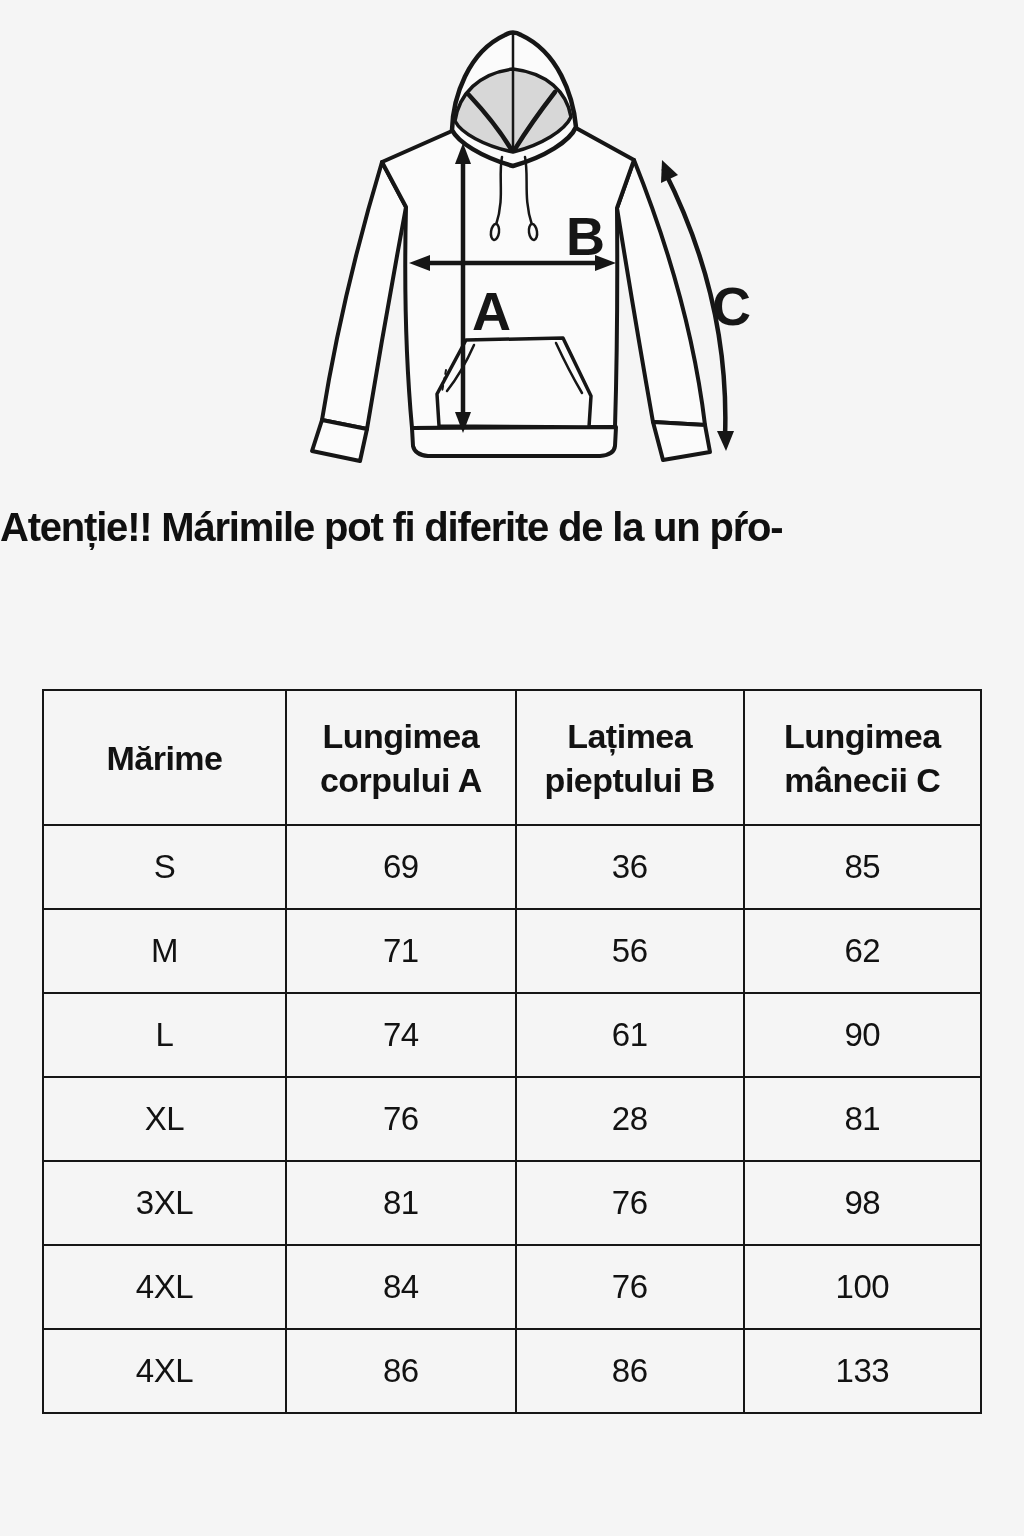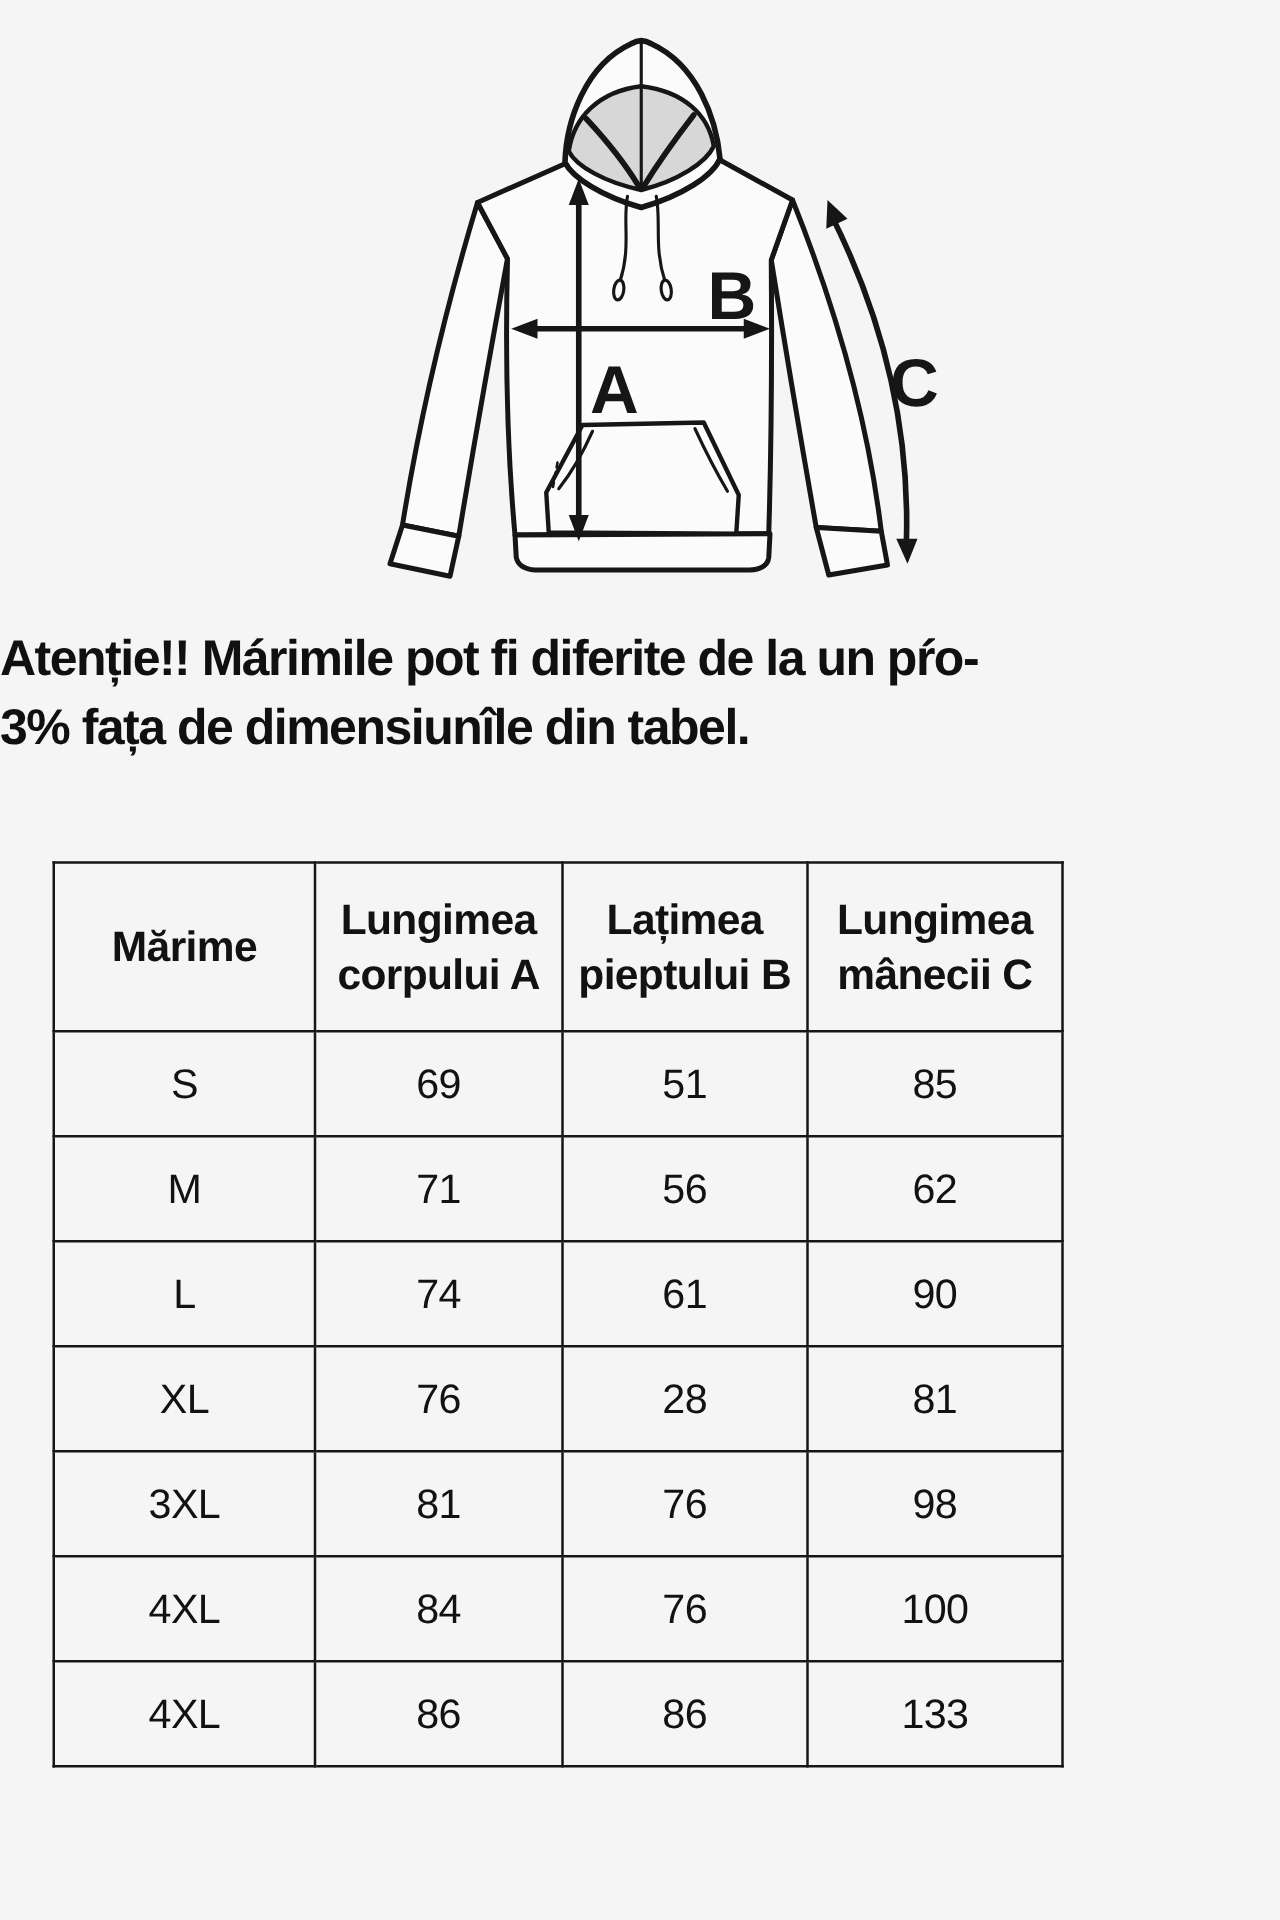--- a/index.html
+++ b/index.html
@@ -20,21 +20,21 @@
     position:absolute; top:500px; left:0; width:1024px;
     text-align:left;
     font-size:40px; line-height:55px; font-weight:700;
     letter-spacing:-1.2px;
     color:#101010;
   }
   .notice div { white-space:nowrap; }
 
   table.size-table {
     position:absolute; left:42px; top:689px;
-    width:809px;
+    width:940px;
     border-collapse:collapse;
     table-layout:fixed;
     background:transparent;
   }
   .size-table th, .size-table td {
     border:2px solid #161616;
     text-align:center; vertical-align:middle;
     padding:0;
   }
   .size-table th {
@@ -99,21 +99,20 @@
     <path fill="#161616" stroke="none" d="M662,160 L661,183 L678,175 Z"></path>
     <path fill="#161616" stroke="none" d="M726,451 L717,431 L734,431 Z"></path>
 
     <text x="472" y="330" font-size="54" font-weight="bold" fill="#161616" stroke="none">A</text>
     <text x="566" y="255" font-size="54" font-weight="bold" fill="#161616" stroke="none">B</text>
     <text x="712" y="325" font-size="54" font-weight="bold" fill="#161616" stroke="none">C</text>
   </svg>
 
   <div class="notice">
     <div>Atenție!! Márimile pot fi diferite de la un pŕo-</div>
-    <div>3% fața de dimensiunîle din tabel.</div>
   </div>
 
   <table class="size-table">
     <colgroup>
       <col class="c1">
         <col class="c2">
         <col class="c3">
         <col class="c4">
     </colgroup>
     <thead>
@@ -121,21 +120,21 @@
         <th>Mărime</th>
         <th>Lungimea corpului A</th>
         <th>Lațimea pieptului B</th>
         <th>Lungimea mânecii C</th>
       </tr>
     </thead>
     <tbody>
         <tr>
           <td>S</td>
           <td>69</td>
-          <td>51</td>
+          <td>36</td>
           <td>85</td>
         </tr>
         <tr>
           <td>M</td>
           <td>71</td>
           <td>56</td>
           <td>62</td>
         </tr>
         <tr>
           <td>L</td>

